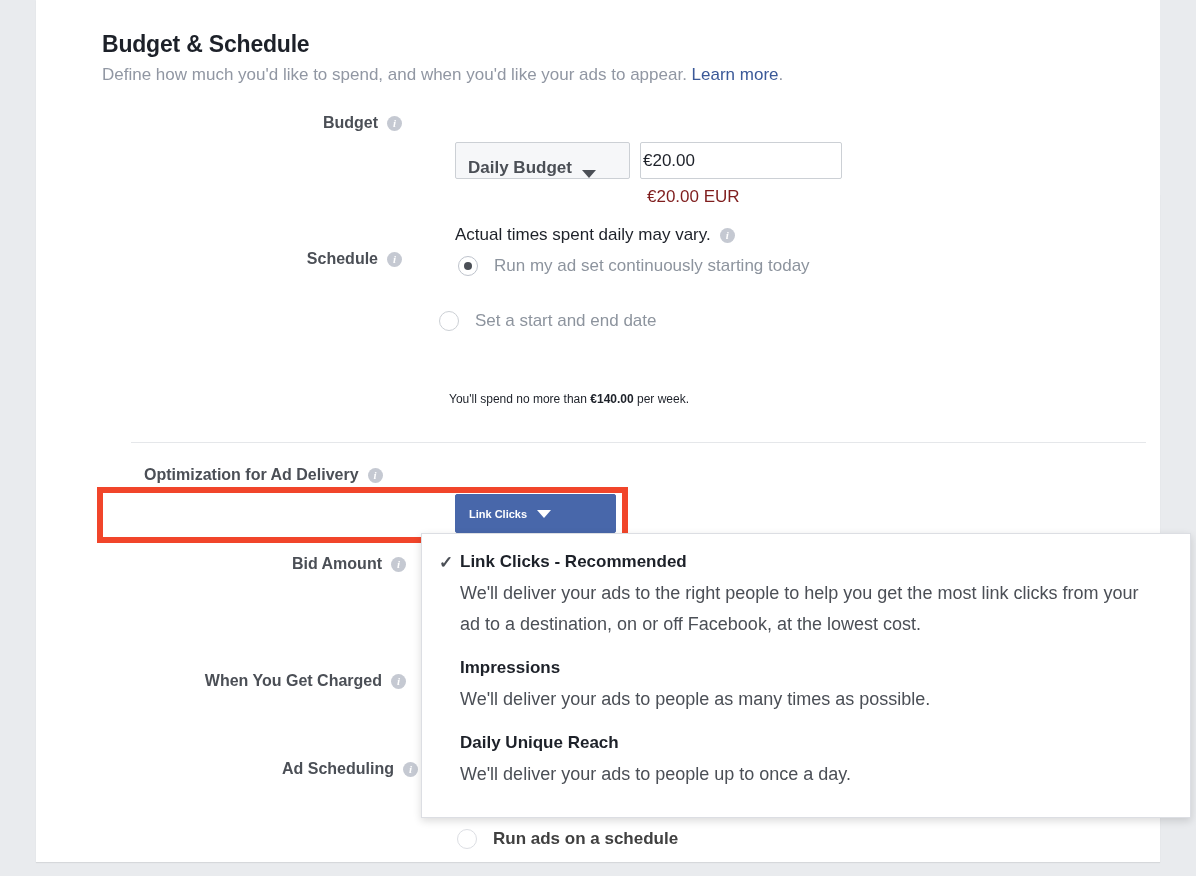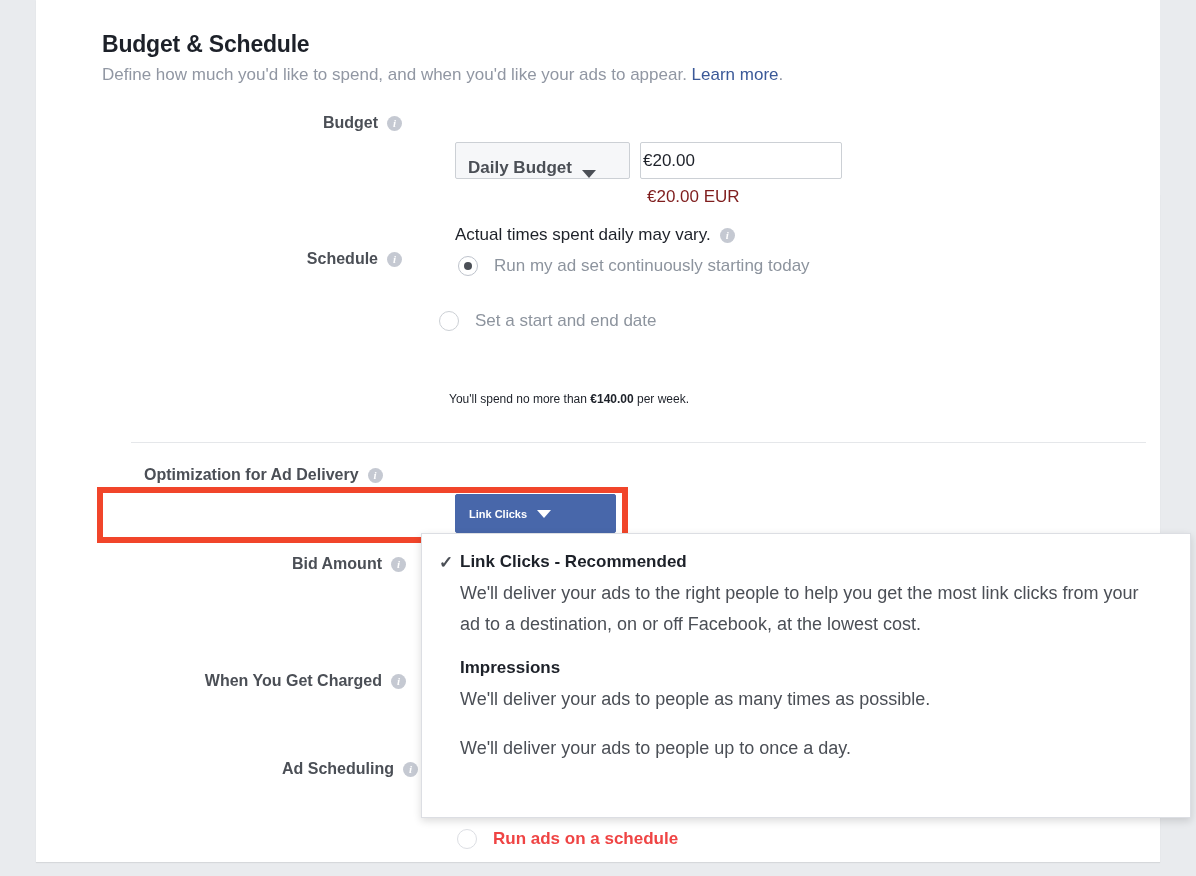--- a/index.html
+++ b/index.html
@@ -304,21 +304,21 @@
     position: absolute;
     left: 421px;
     top: 829px;
     display: flex;
     align-items: center;
   }
   .bottom-radio-row .radio {
     border-color: #dcdee3;
   }
   .bottom-radio-row .radio-label {
-    color: #ef4444;
+    color: #404040;
     font-weight: bold;
     text-align: center;
   }
 </style>
 </head>
 <body>
 
 <div class="page-bg"></div>
 
 <div class="card">
@@ -406,18 +406,19 @@
     <div class="dd-title">Link Clicks - Recommended</div>
     <div class="dd-desc">We'll deliver your ads to the right people to help you get the most link clicks from your ad to a destination, on or off Facebook, at the lowest cost.</div>
   </div>
 
   <div class="dd-option">
     <div class="dd-title">Impressions</div>
     <div class="dd-desc">We'll deliver your ads to people as many times as possible.</div>
   </div>
 
   <div class="dd-option">
+    <div class="dd-title">Daily Unique Reach</div>
     <div class="dd-desc">We'll deliver your ads to people up to once a day.</div>
   </div>
 
 </div>
 
 <div class="red-highlight"></div>
 
 </body></html>

